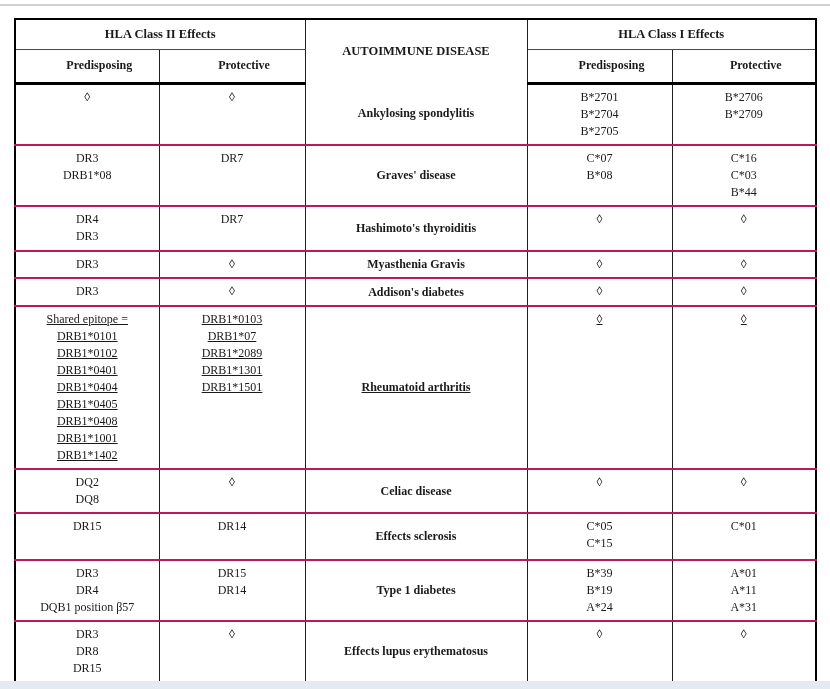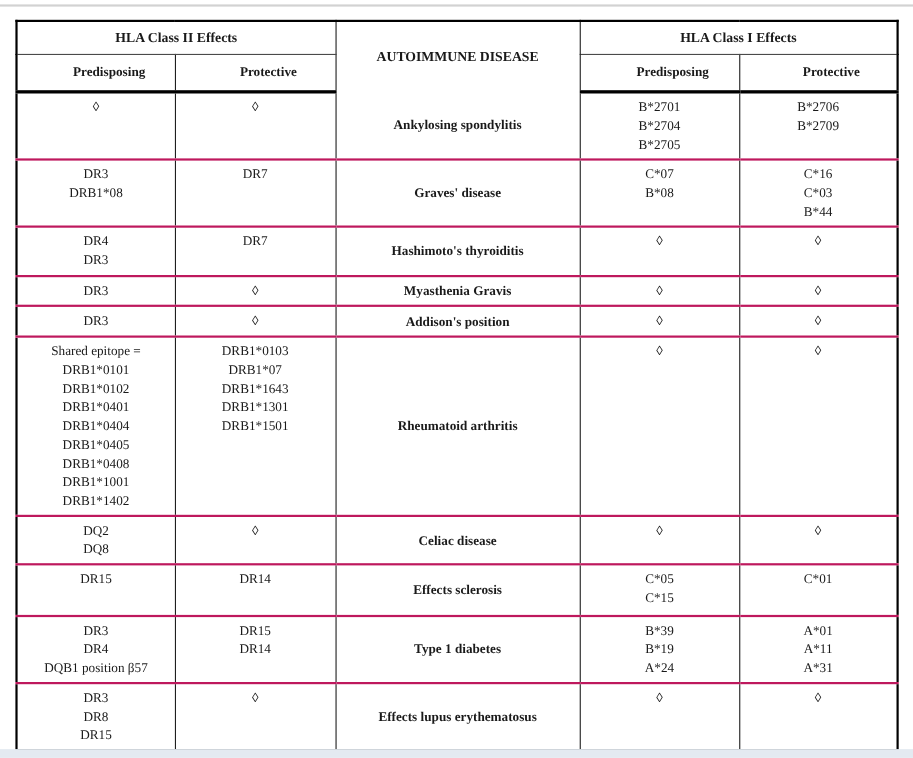--- a/index.html
+++ b/index.html
@@ -52,21 +52,21 @@
   tr.header-sub th { vertical-align: middle; border-bottom: 3px solid #000000; padding-left: 28px; }
   tbody td { border-top: 2px solid #be185d; }
   tbody tr.first td { border-top: none; }
   td.disease-cell { font-weight: bold; vertical-align: middle; }
   
   tr.h62 { height: 62px; }
   tr.h60 { height: 60px; }
   tr.h45 { height: 45px; }
   tr.h27 { height: 27px; }
   tr.h28 { height: 28px; }
-  tr.h168 { height: 131px; }
+  tr.h168 { height: 131px; text-decoration: underline; }
   tr.h42 { height: 42px; }
   tr.h47 { height: 47px; }
   tr.h58 { height: 58px; }
 </style>
 </head>
 <body>
 
 <div class="page">
   <div class="top-rule"></div>
 
@@ -125,37 +125,37 @@
         <tr class="h27">
           <td>DR3</td>
           <td>◊</td>
           <td class="disease-cell">Myasthenia Gravis</td>
           <td>◊</td>
           <td>◊</td>
         </tr>
         <tr class="h28">
           <td>DR3</td>
           <td>◊</td>
-          <td class="disease-cell">Addison's position</td>
+          <td class="disease-cell">Addison's diabetes</td>
           <td>◊</td>
           <td>◊</td>
         </tr>
         <tr class="h168">
           <td>Shared epitope =
 DRB1*0101
 DRB1*0102
 DRB1*0401
 DRB1*0404
 DRB1*0405
 DRB1*0408
 DRB1*1001
 DRB1*1402</td>
           <td>DRB1*0103
 DRB1*07
-DRB1*1643
+DRB1*2089
 DRB1*1301
 DRB1*1501</td>
           <td class="disease-cell">Rheumatoid arthritis</td>
           <td>◊</td>
           <td>◊</td>
         </tr>
         <tr class="h42">
           <td>DQ2
 DQ8</td>
           <td>◊</td>

